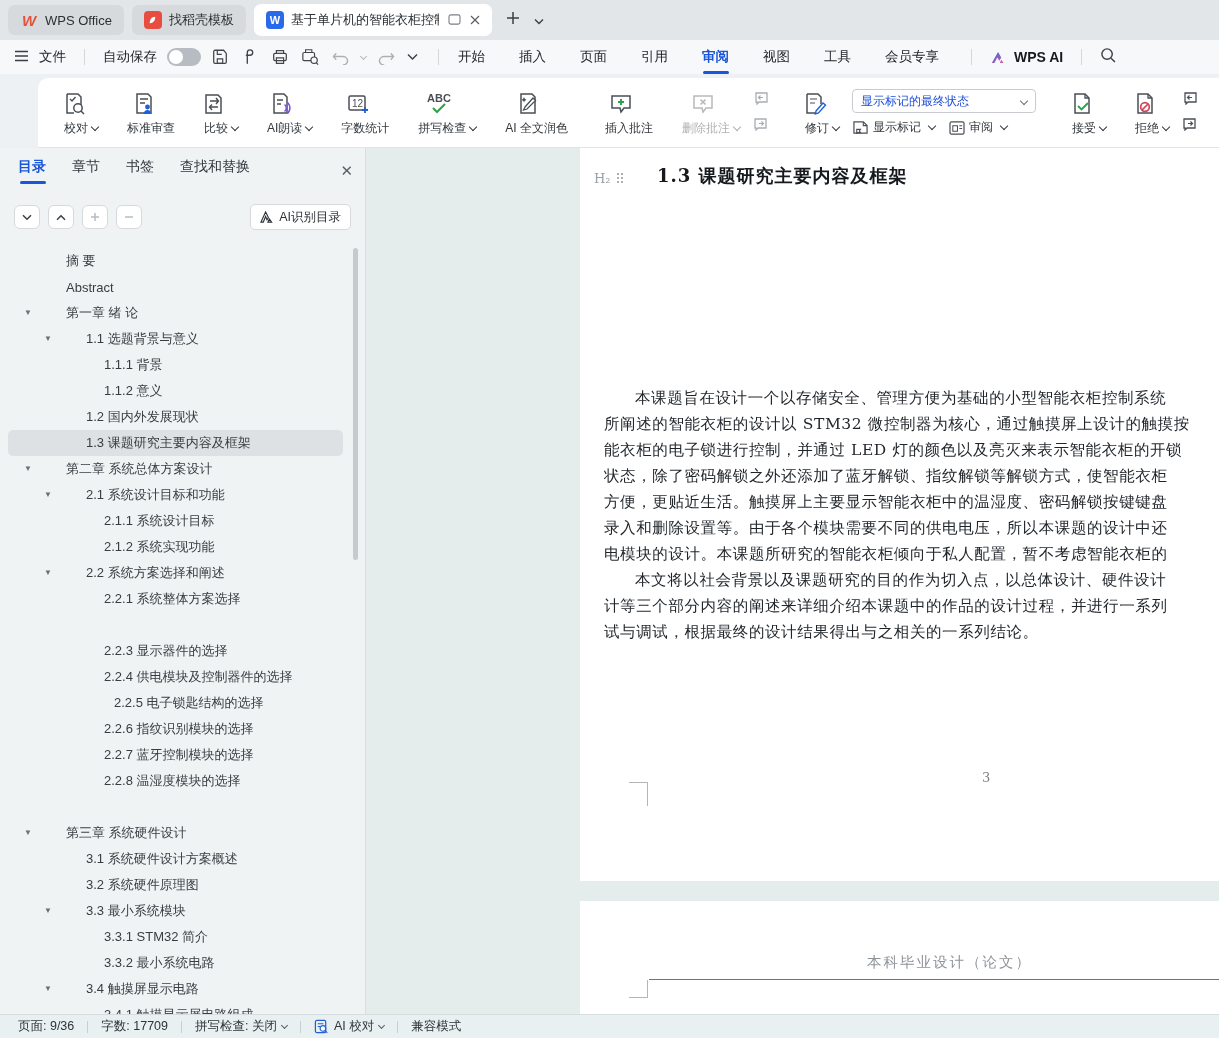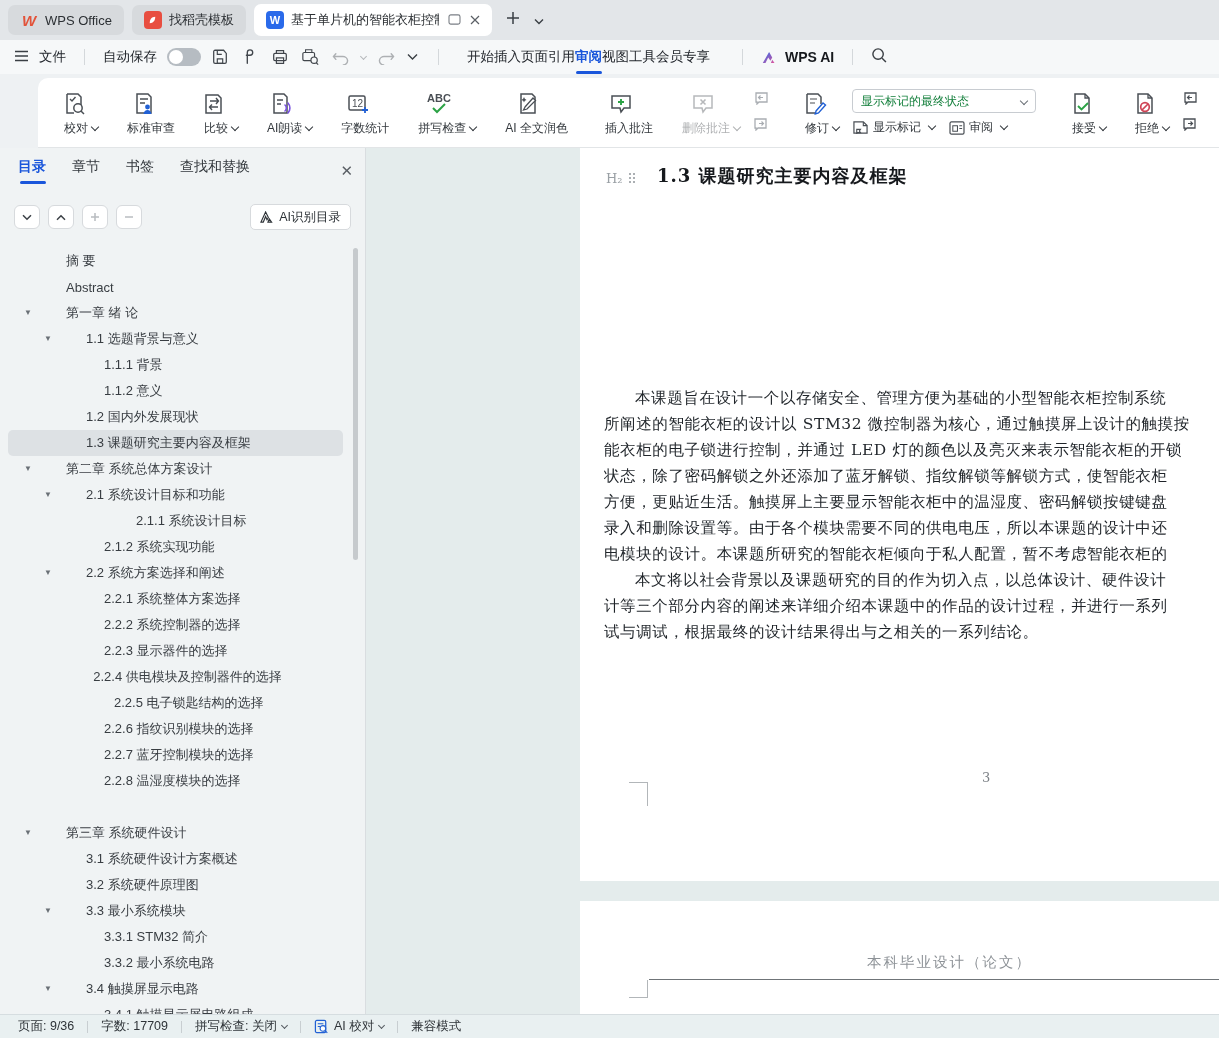--- a/index.html
+++ b/index.html
@@ -26,21 +26,21 @@
   
   .menubar{position:absolute;top:40px;left:0;right:0;height:34px;background:#f6f8f9;
            display:flex;align-items:center;font-size:13.5px;}
   .mb-left{display:flex;align-items:center;gap:10px;padding-left:14px;}
   .vdiv{width:1px;height:16px;background:#d4d8db;margin:0 8px;}
   .toggle{width:34px;height:18px;border-radius:9px;background:#b6bcc2;position:relative;}
   .toggle .knob{position:absolute;left:2px;top:2px;width:14px;height:14px;border-radius:50%;background:#fff;}
   .qicons{display:flex;align-items:center;gap:12px;margin-left:10px;color:#41464c;}
   .qicons svg{display:block;}
   .disabled{opacity:.4;}
-  .menus{display:flex;align-items:center;margin-left:20px;}
+  .menus{display:flex;align-items:center;gap:34px;margin-left:11px;}
   .menu-item{position:relative;padding:4px 0;cursor:default;}
   .menu-item.active{color:#1a56db;font-weight:bold;}
   .menu-item.active::after{content:"";position:absolute;left:50%;transform:translateX(-50%);
         bottom:-4px;width:26px;height:3px;border-radius:2px;background:#1a56db;}
   .mb-right{display:flex;align-items:center;gap:10px;margin-left:24px;}
   .wpsai{display:flex;align-items:center;gap:6px;font-size:14px;font-weight:bold;color:#16191d;}
 
   
   .ribbonband{position:absolute;top:74px;left:0;right:0;height:74px;background:#eef1f3;}
   .ribboncard{position:absolute;left:38px;top:4px;right:0;bottom:0;background:#fff;
@@ -50,21 +50,21 @@
   .rdiv{width:1px;height:54px;background:#e5e8ea;align-self:center;}
   .rbtn{display:flex;flex-direction:column;align-items:center;justify-content:center;
         padding:0 7px;height:62px;cursor:default;}
   .rbtn .ric{height:32px;display:flex;align-items:center;justify-content:center;}
   .rlabel{font-size:12px;color:#33383d;white-space:nowrap;display:flex;align-items:center;margin-left:15px;}
   .chev{width:6px;height:6px;border-right:1.3px solid currentColor;border-bottom:1.3px solid currentColor;
         transform:rotate(45deg);display:inline-block;margin-left:4px;margin-bottom:3px;flex:none;}
   .navcol{display:flex;flex-direction:column;gap:8px;padding:0 6px;color:#a9adb2;}
   .rev-right{display:flex;flex-direction:column;gap:6px;justify-content:center;padding:0 6px;}
   .selectbox{width:184px;height:24px;border:1px solid #c8ccd1;border-radius:4px;background:#fff;
-             font-size:12px;color:#15803d;display:flex;align-items:center;padding:0 8px;justify-content:space-between;}
+             font-size:12px;color:#1d4ed8;display:flex;align-items:center;padding:0 8px;justify-content:space-between;}
   .smallrow{display:flex;align-items:center;gap:14px;}
   .smallbtn{display:flex;align-items:center;gap:4px;font-size:12px;color:#33383d;text-align:center;}
   .zh-rows{display:flex;flex-direction:column;gap:6px;padding:0 6px;}
   .zhbtn{display:flex;align-items:center;gap:4px;font-size:12.5px;color:#33383d;}
   .zhglyph{font-size:12px;font-weight:bold;}
   .expand{position:absolute;right:6px;bottom:4px;color:#8a9095;font-size:9px;}
 
   
   .content{position:absolute;top:148px;left:0;right:0;bottom:24px;}
   .sidebar{position:absolute;top:0;bottom:0;left:0;width:366px;background:#f0f3f4;
@@ -87,21 +87,21 @@
   .toc-row.sel{background:#dde1e4;border-radius:5px;left:8px;margin-right:8px;}
   .toc-arrow{position:absolute;font-size:8px;color:#6a7076;top:8px;}
   .toc-label{white-space:nowrap;overflow:hidden;margin-left:24px;}
   .sidescroll{position:absolute;top:100px;left:353px;width:5px;height:312px;background:#c6cacd;border-radius:3px;}
 
   .docarea{position:absolute;top:0;bottom:0;left:366px;right:0;background:#e4ecec;overflow:hidden;}
   .page{position:absolute;left:214px;width:1060px;background:#fff;}
   .page1{top:0;height:733px;overflow:hidden;}
   .page2{top:753px;height:400px;overflow:hidden;}
   .docfont{font-family:"DejaVu Serif","Liberation Serif",serif;}
-  .h2mark{position:absolute;left:26px;top:23px;display:flex;align-items:center;gap:6px;color:#9aa0a5;}
+  .h2mark{position:absolute;left:14px;top:23px;display:flex;align-items:center;gap:6px;color:#9aa0a5;}
   .h2txt{font-size:13px;}
   .dotgrid{display:grid;grid-template-columns:repeat(2,4px);grid-auto-rows:4px;}
   .dotgrid i{width:2.5px;height:2.5px;border-radius:50%;background:#8f959a;}
   .dheading{position:absolute;left:77px;top:16px;font-size:18px;font-weight:bold;color:#16191d;
             letter-spacing:1px;white-space:nowrap;}
   .dline{position:absolute;left:24px;right:0;height:26px;font-size:15.5px;color:#1f2429;
          white-space:nowrap;letter-spacing:0.6px;overflow:hidden;}
   .indent{text-indent:2em;}
   .pagenum{position:absolute;left:402px;top:622px;font-size:13px;color:#7c8186;}
   .corner1{position:absolute;left:49px;top:634px;width:19px;height:24px;
@@ -630,40 +630,37 @@
             <span class="toc-label">1.3 课题研究主要内容及框架</span>
           </div>
           <div class="toc-row" style="top: 208px; padding-left: 42px;">
             <span class="toc-arrow" style="left: 24px;">▼</span>
             <span class="toc-label">第二章 系统总体方案设计</span>
           </div>
           <div class="toc-row" style="top: 234px; padding-left: 62px;">
             <span class="toc-arrow" style="left: 44px;">▼</span>
             <span class="toc-label">2.1 系统设计目标和功能</span>
           </div>
-          <div class="toc-row" style="top: 260px; padding-left: 112px;">
+          <div class="toc-row" style="top: 260px; padding-left: 80px;">
             <span class="toc-label">2.1.1 系统设计目标</span>
           </div>
           <div class="toc-row" style="top: 286px; padding-left: 80px;">
             <span class="toc-label">2.1.2 系统实现功能</span>
           </div>
           <div class="toc-row" style="top: 312px; padding-left: 62px;">
             <span class="toc-arrow" style="left: 44px;">▼</span>
             <span class="toc-label">2.2 系统方案选择和阐述</span>
           </div>
           <div class="toc-row" style="top: 338px; padding-left: 80px;">
             <span class="toc-label">2.2.1 系统整体方案选择</span>
           </div>
-          <div class="toc-row" style="top: 364px; padding-left: 80px;">
-            <span class="toc-label">2.2.2 系统控制器的选择</span>
-          </div>
           <div class="toc-row" style="top: 390px; padding-left: 80px;">
             <span class="toc-label">2.2.3 显示器件的选择</span>
           </div>
-          <div class="toc-row" style="top: 416px;  justify-content: center;">
+          <div class="toc-row" style="top: 416px; padding-left: 80px;">
             <span class="toc-label">2.2.4 供电模块及控制器件的选择</span>
           </div>
           <div class="toc-row" style="top: 442px; padding-left: 90px;">
             <span class="toc-label">2.2.5 电子锁匙结构的选择</span>
           </div>
           <div class="toc-row" style="top: 468px; padding-left: 80px;">
             <span class="toc-label">2.2.6 指纹识别模块的选择</span>
           </div>
           <div class="toc-row" style="top: 494px; padding-left: 80px;">
             <span class="toc-label">2.2.7 蓝牙控制模块的选择</span>

